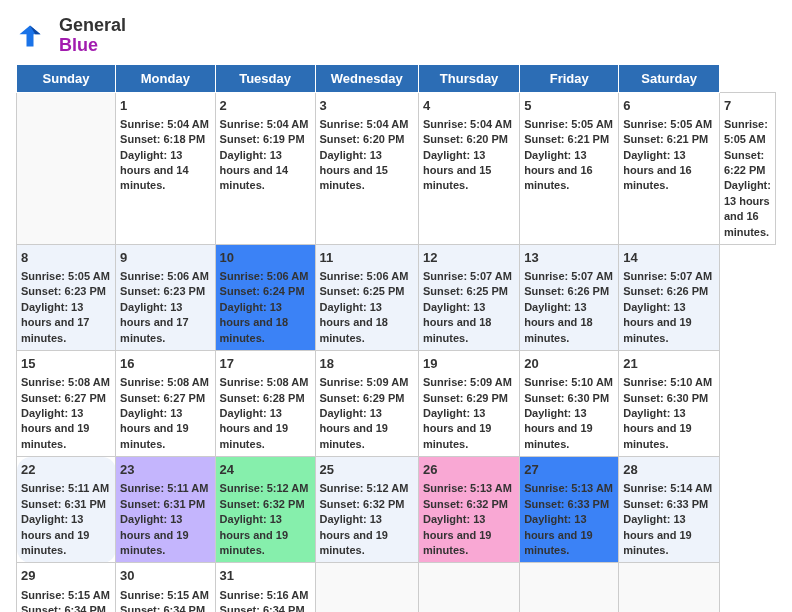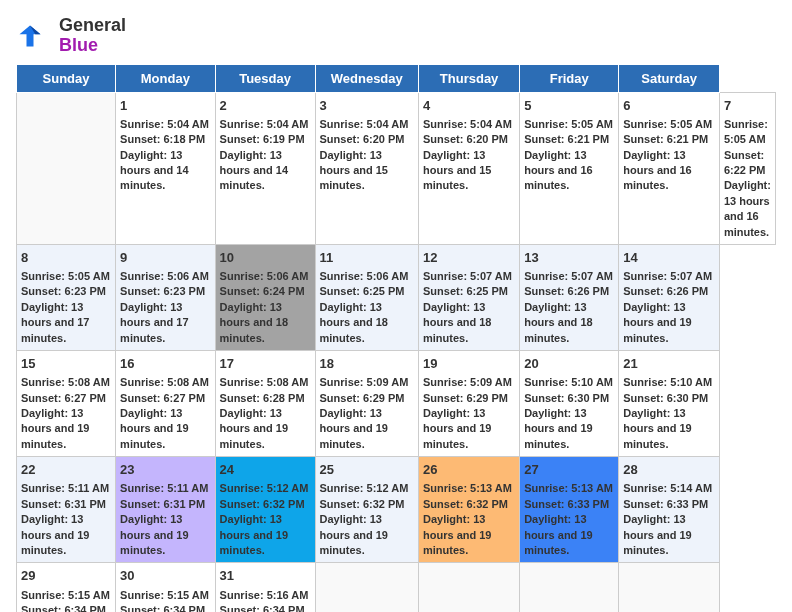--- a/index.html
+++ b/index.html
@@ -152,21 +152,21 @@
         </tr>
         <tr>
           <td style="background: rgb(238, 243, 251);">
             <span class="day-num">8</span>
             <div class="day-info">Sunrise: 5:05 AM<br>Sunset: 6:23 PM<br>Daylight: 13 hours and 17 minutes.</div>
           </td>
           <td style="background: rgb(238, 243, 251);">
             <span class="day-num">9</span>
             <div class="day-info">Sunrise: 5:06 AM<br>Sunset: 6:23 PM<br>Daylight: 13 hours and 17 minutes.</div>
           </td>
-          <td style="background: #a3a3a3;">
+          <td style="background: #3b82f6;">
             <span class="day-num">10</span>
             <div class="day-info">Sunrise: 5:06 AM<br>Sunset: 6:24 PM<br>Daylight: 13 hours and 18 minutes.</div>
           </td>
           <td style="background: rgb(238, 243, 251);">
             <span class="day-num">11</span>
             <div class="day-info">Sunrise: 5:06 AM<br>Sunset: 6:25 PM<br>Daylight: 13 hours and 18 minutes.</div>
           </td>
           <td style="background: rgb(238, 243, 251);">
             <span class="day-num">12</span>
             <div class="day-info">Sunrise: 5:07 AM<br>Sunset: 6:25 PM<br>Daylight: 13 hours and 18 minutes.</div>
@@ -204,37 +204,37 @@
           <td>
             <span class="day-num">20</span>
             <div class="day-info">Sunrise: 5:10 AM<br>Sunset: 6:30 PM<br>Daylight: 13 hours and 19 minutes.</div>
           </td>
           <td>
             <span class="day-num">21</span>
             <div class="day-info">Sunrise: 5:10 AM<br>Sunset: 6:30 PM<br>Daylight: 13 hours and 19 minutes.</div>
           </td>
         </tr>
         <tr>
-          <td style="background: rgb(238, 243, 251);">
+          <td style="background: rgb(238, 243, 251); border-radius: 14px;">
             <span class="day-num">22</span>
             <div class="day-info">Sunrise: 5:11 AM<br>Sunset: 6:31 PM<br>Daylight: 13 hours and 19 minutes.</div>
           </td>
           <td style="background: #c4b5fd;">
             <span class="day-num">23</span>
             <div class="day-info">Sunrise: 5:11 AM<br>Sunset: 6:31 PM<br>Daylight: 13 hours and 19 minutes.</div>
           </td>
-          <td style="background: #0ea5e9;">
+          <td style="background: #86efac;">
             <span class="day-num">24</span>
             <div class="day-info">Sunrise: 5:12 AM<br>Sunset: 6:32 PM<br>Daylight: 13 hours and 19 minutes.</div>
           </td>
           <td style="background: rgb(238, 243, 251);">
             <span class="day-num">25</span>
             <div class="day-info">Sunrise: 5:12 AM<br>Sunset: 6:32 PM<br>Daylight: 13 hours and 19 minutes.</div>
           </td>
-          <td style="background: #fdba74;">
+          <td style="background: #f9a8d4;">
             <span class="day-num">26</span>
             <div class="day-info">Sunrise: 5:13 AM<br>Sunset: 6:32 PM<br>Daylight: 13 hours and 19 minutes.</div>
           </td>
           <td style="background: #3b82f6; margin-top: 30px;">
             <span class="day-num">27</span>
             <div class="day-info">Sunrise: 5:13 AM<br>Sunset: 6:33 PM<br>Daylight: 13 hours and 19 minutes.</div>
           </td>
           <td style="background: rgb(238, 243, 251); margin-top: 44px;">
             <span class="day-num">28</span>
             <div class="day-info">Sunrise: 5:14 AM<br>Sunset: 6:33 PM<br>Daylight: 13 hours and 19 minutes.</div>

